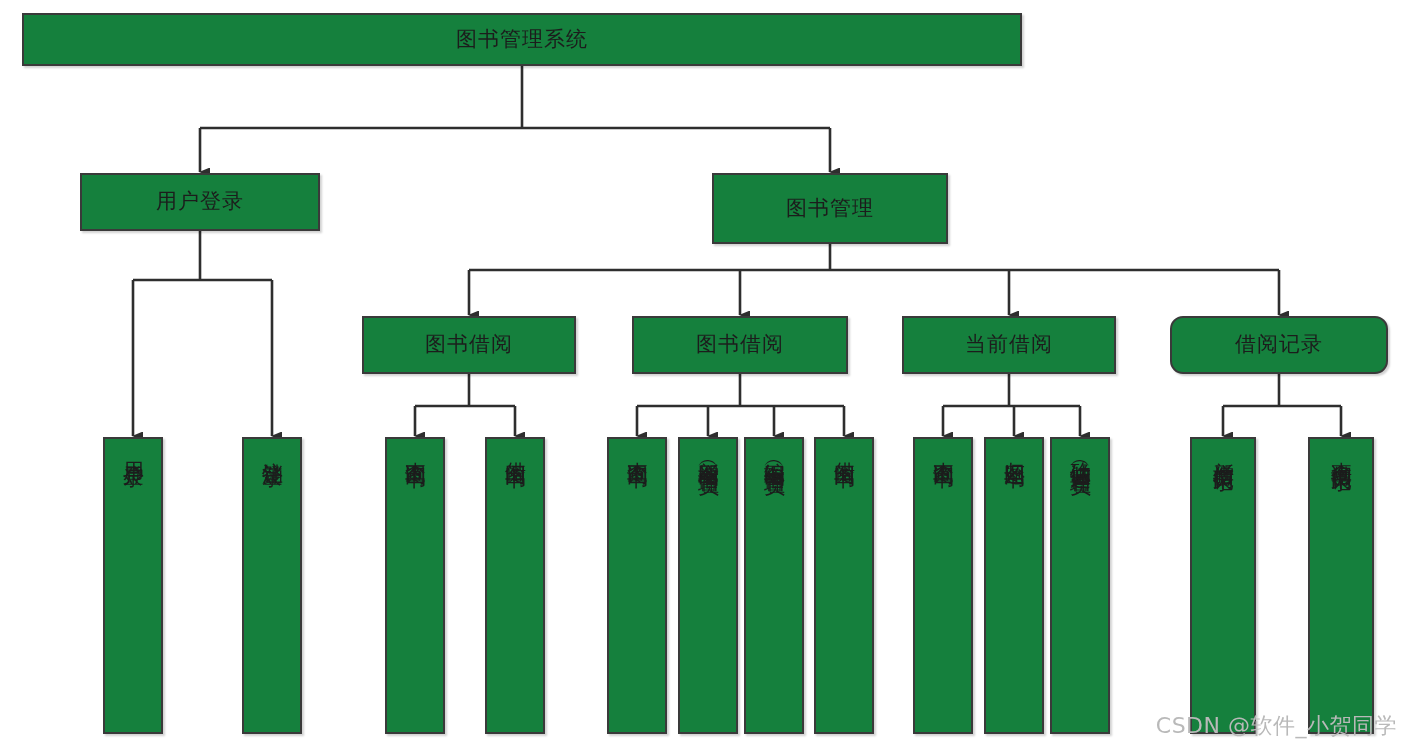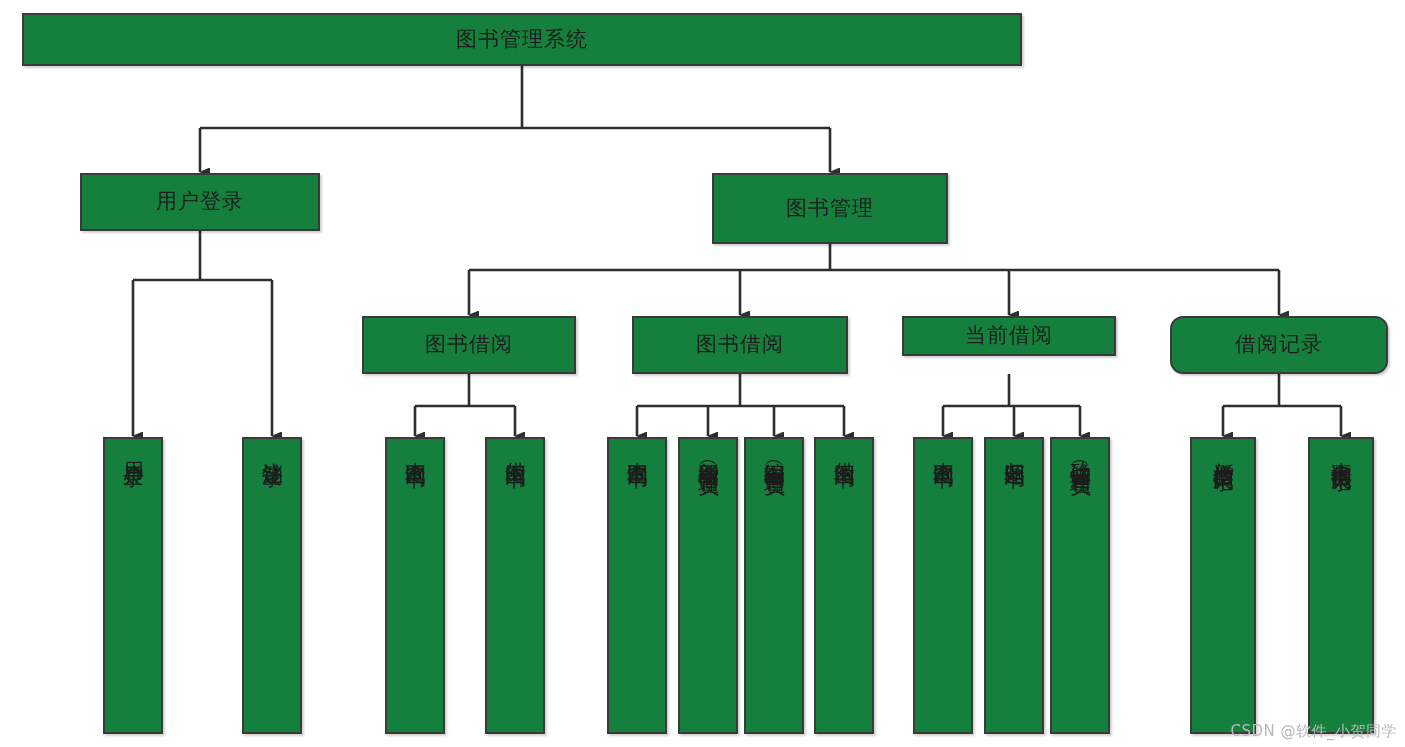--- a/index.html
+++ b/index.html
@@ -58,21 +58,21 @@
   }
   .leaf-box {
     align-items: flex-start;
     justify-content: center;
     padding-top: 6px;
   }
   .watermark {
     position: absolute;
     right: 8px;
     bottom: 6px;
-    font-size: 15px;
+    font-size: 22px;
     color: #b9b9b9;
     letter-spacing: 0.5px;
     white-space: nowrap;
     pointer-events: none;
   }
 </style>
 </head>
 <body>
 
 <div id="diagram-root">
@@ -129,21 +129,21 @@
       </div>
       <div class="node-box" style="left: 712px; top: 173px; width: 236px; height: 71px;">
         <span class="node-label-h">图书管理</span>
       </div>
       <div class="node-box" style="left: 362px; top: 316px; width: 214px; height: 58px;">
         <span class="node-label-h">图书借阅</span>
       </div>
       <div class="node-box" style="left: 632px; top: 316px; width: 216px; height: 58px;">
         <span class="node-label-h">图书借阅</span>
       </div>
-      <div class="node-box" style="left: 902px; top: 316px; width: 214px; height: 40px;">
+      <div class="node-box" style="left: 902px; top: 316px; width: 214px; height: 58px;">
         <span class="node-label-h">当前借阅</span>
       </div>
       <div class="node-box" style="left: 1170px; top: 316px; width: 218px; height: 58px; border-radius: 13px;">
         <span class="node-label-h">借阅记录</span>
       </div>
       <div class="node-box leaf-box" style="left: 103px; top: 437px; width: 60px; height: 297px;">
         <span class="node-label-v">用户登录</span>
       </div>
       <div class="node-box leaf-box" style="left: 242px; top: 437px; width: 60px; height: 297px;">
         <span class="node-label-v">注销登录</span>

